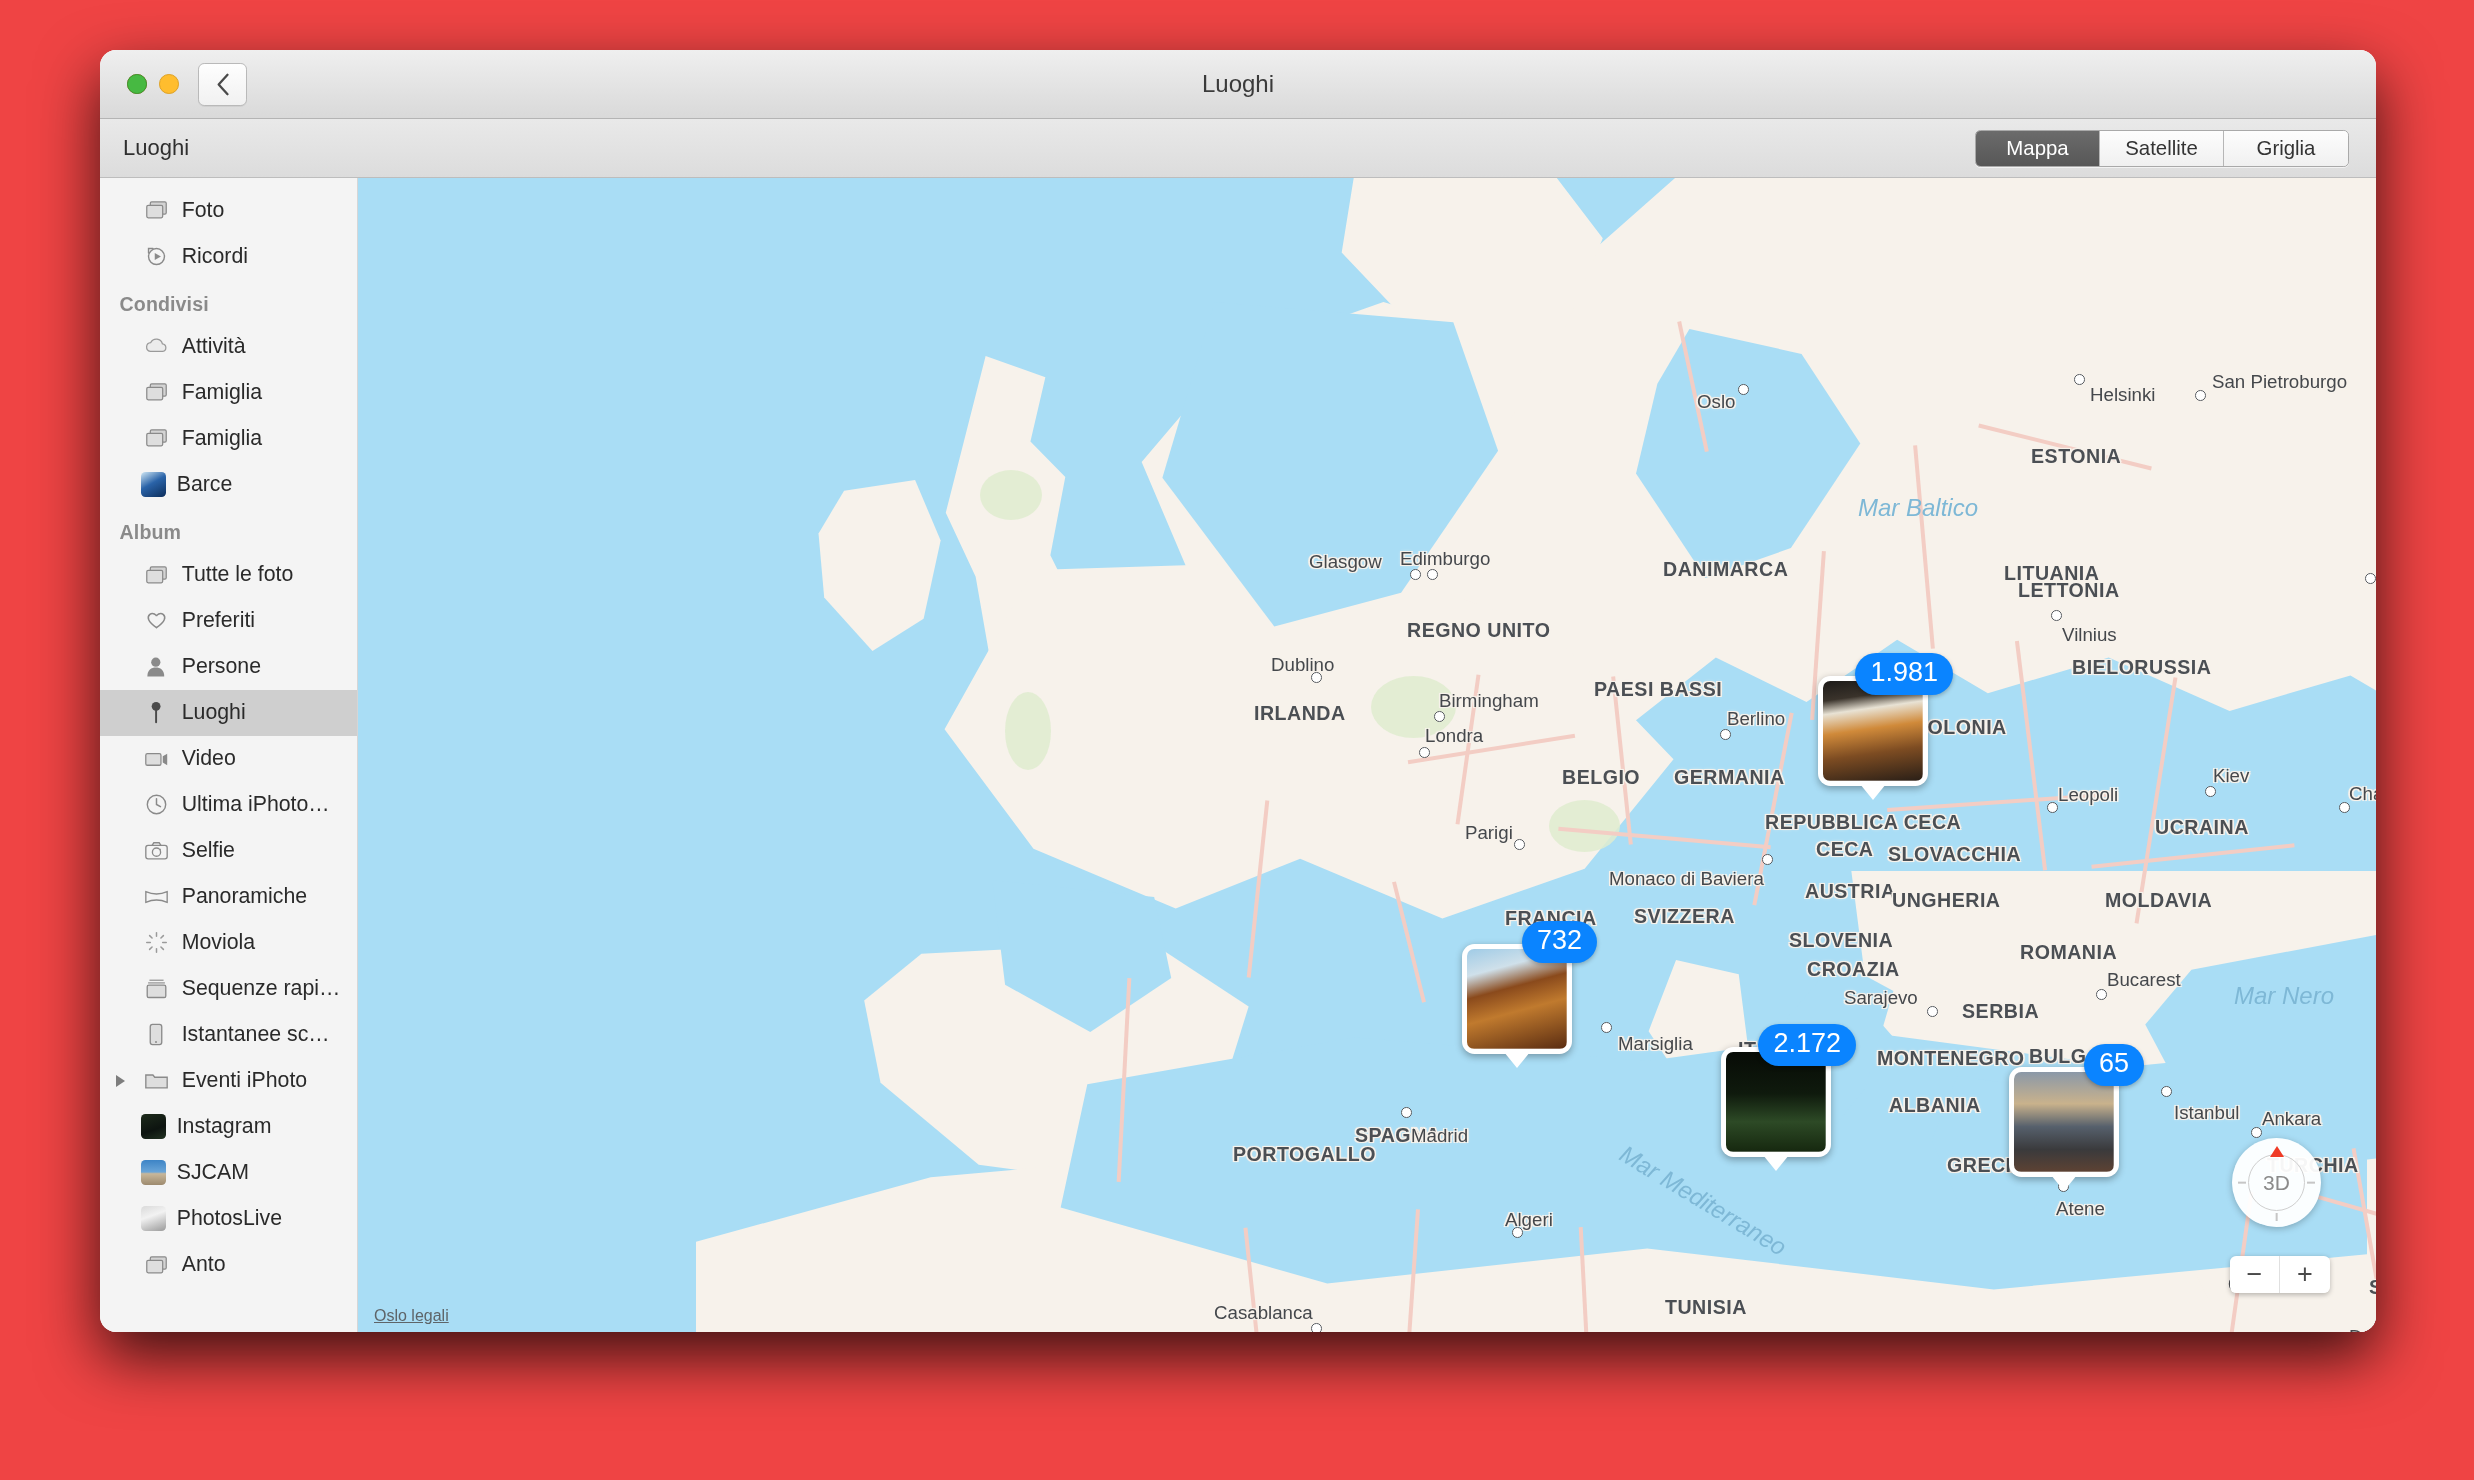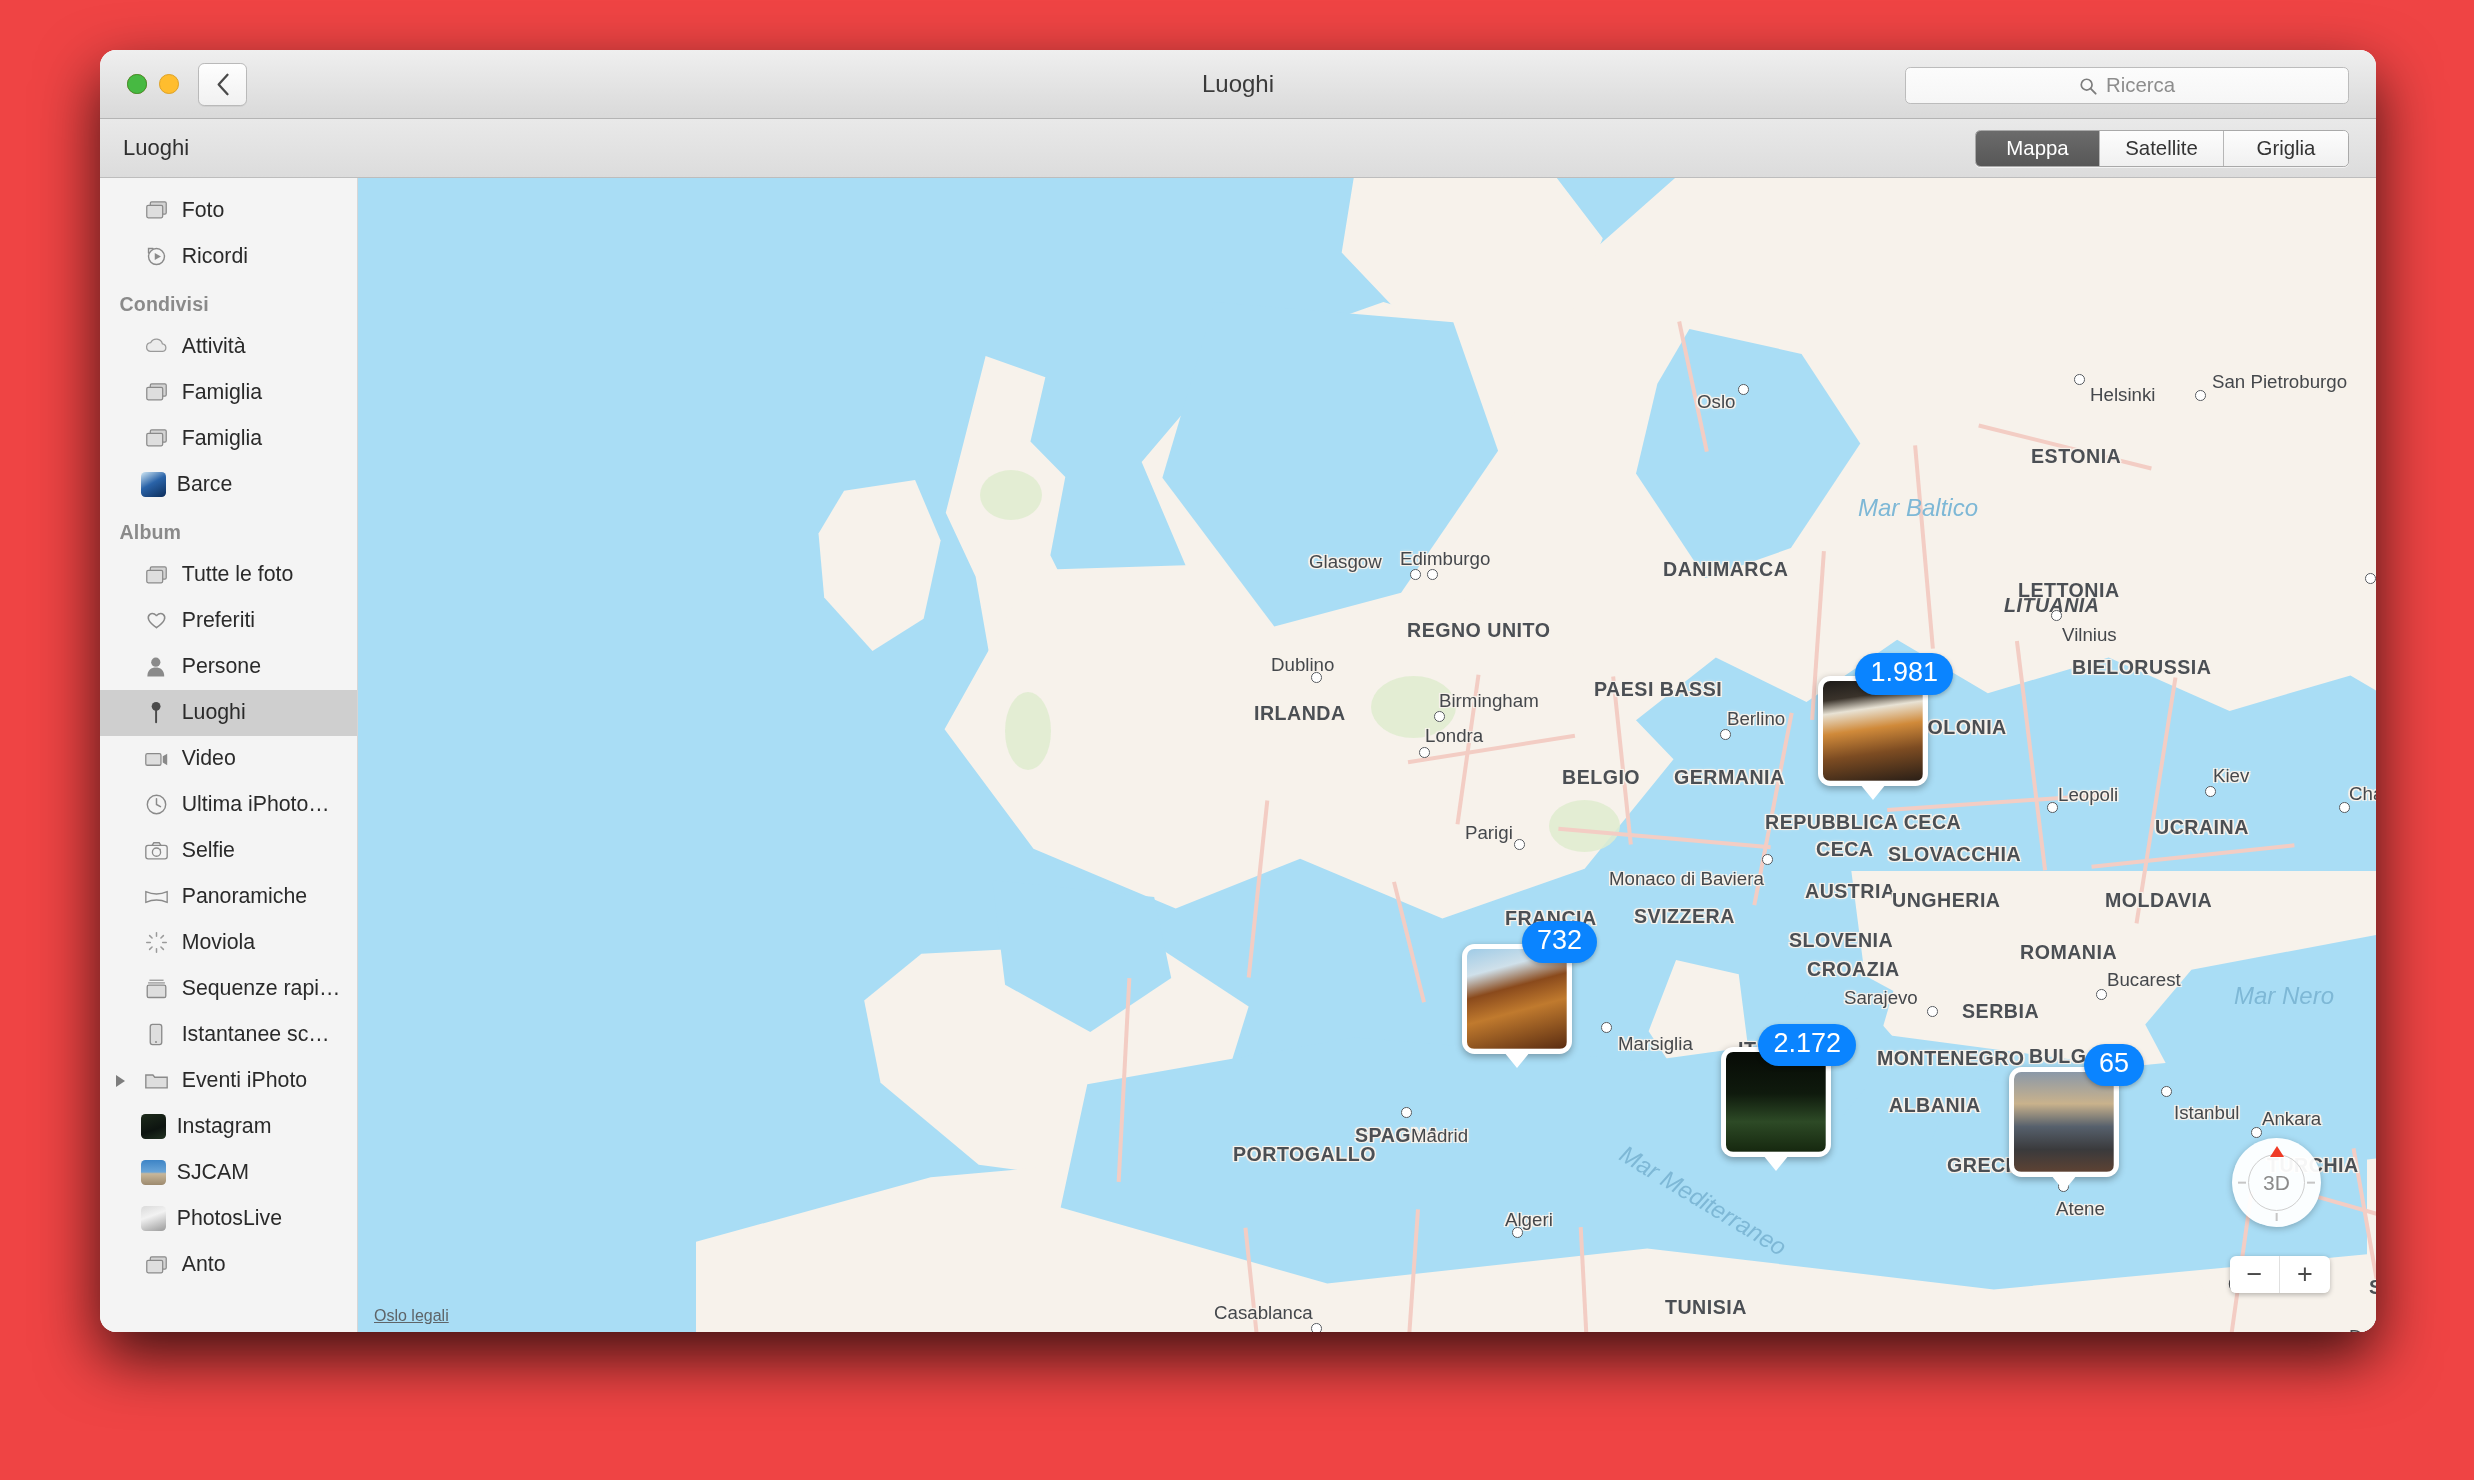--- a/index.html
+++ b/index.html
@@ -281,27 +281,20 @@
         <div class="light red"></div>
         <div class="light yellow"></div>
         <div class="light green"></div>
       </div>
       <div class="backbtn">
         <svg width="14.2" height="23" viewBox="0 0 16 26">
           <path d="M13 2 L3 13 L13 24" stroke="#4a4a4a" stroke-width="2.6" fill="none" stroke-linecap="round" stroke-linejoin="round"></path>
         </svg>
       </div>
       <div class="win-title">Luoghi</div>
-      <div class="searchbox">
-        <svg width="18" height="18" viewBox="0 0 20 20">
-          <circle cx="8.5" cy="8.5" r="6" stroke="#7d7d7d" stroke-width="1.9" fill="none"></circle>
-          <line x1="13" y1="13" x2="18.5" y2="18.5" stroke="#7d7d7d" stroke-width="2.1" stroke-linecap="round"></line>
-        </svg>
-        <span class="ph">Ricerca</span>
-      </div>
     </div>
 
     <div class="toolbar2">
       <div class="crumb">Luoghi</div>
       <div class="segmented">
         <div class="seg active">Mappa</div>
         <div class="seg">Satellite</div>
         <div class="seg">Griglia</div>
       </div>
     </div>
@@ -627,21 +620,21 @@
         <div class="lbl country" style="left:1449px;top:780px;">CROAZIA</div>
         <div class="lbl country" style="left:1580px;top:822px;margin-left:24px;">SERBIA</div>
         <div class="lbl country" style="left:1507px;top:869px;padding-left:12px;">MONTENEGRO</div>
         <div class="lbl country" style="left:1531px;top:916px;">ALBANIA</div>
         <div class="lbl country" style="left:1589px;top:976px;">GRECIA</div>
         <div class="lbl country" style="left:1671px;top:867px;">BULGARIA</div>
         <div class="lbl country" style="left:1662px;top:763px;">ROMANIA</div>
         <div class="lbl country" style="left:1747px;top:711px;">MOLDAVIA</div>
         <div class="lbl country" style="left:1797px;top:638px;">UCRAINA</div>
         <div class="lbl country" style="left:1714px;top:478px;">BIELORUSSIA</div>
-        <div class="lbl country" style="left:1646px;top:416px;font-style:italic;">LITUANIA</div>
+        <div class="lbl country" style="left:1646px;top:384px;">LITUANIA</div>
         <div class="lbl country" style="left:1660px;top:361px;margin-top:40px;">LETTONIA</div>
         <div class="lbl country" style="left:1673px;top:267px;">ESTONIA</div>
         <div class="lbl country" style="left:997px;top:946px;">SPAGNA</div>
         <div class="lbl country" style="left:875px;top:965px;">PORTOGALLO</div>
         <div class="lbl country" style="left:1380px;top:860px;">ITALIA</div>
 
         <div class="lbl country" style="left:1307px;top:1118px;">TUNISIA</div>
 
         <div class="lbl country" style="left:1909px;top:976px;">TURCHIA</div>
 

